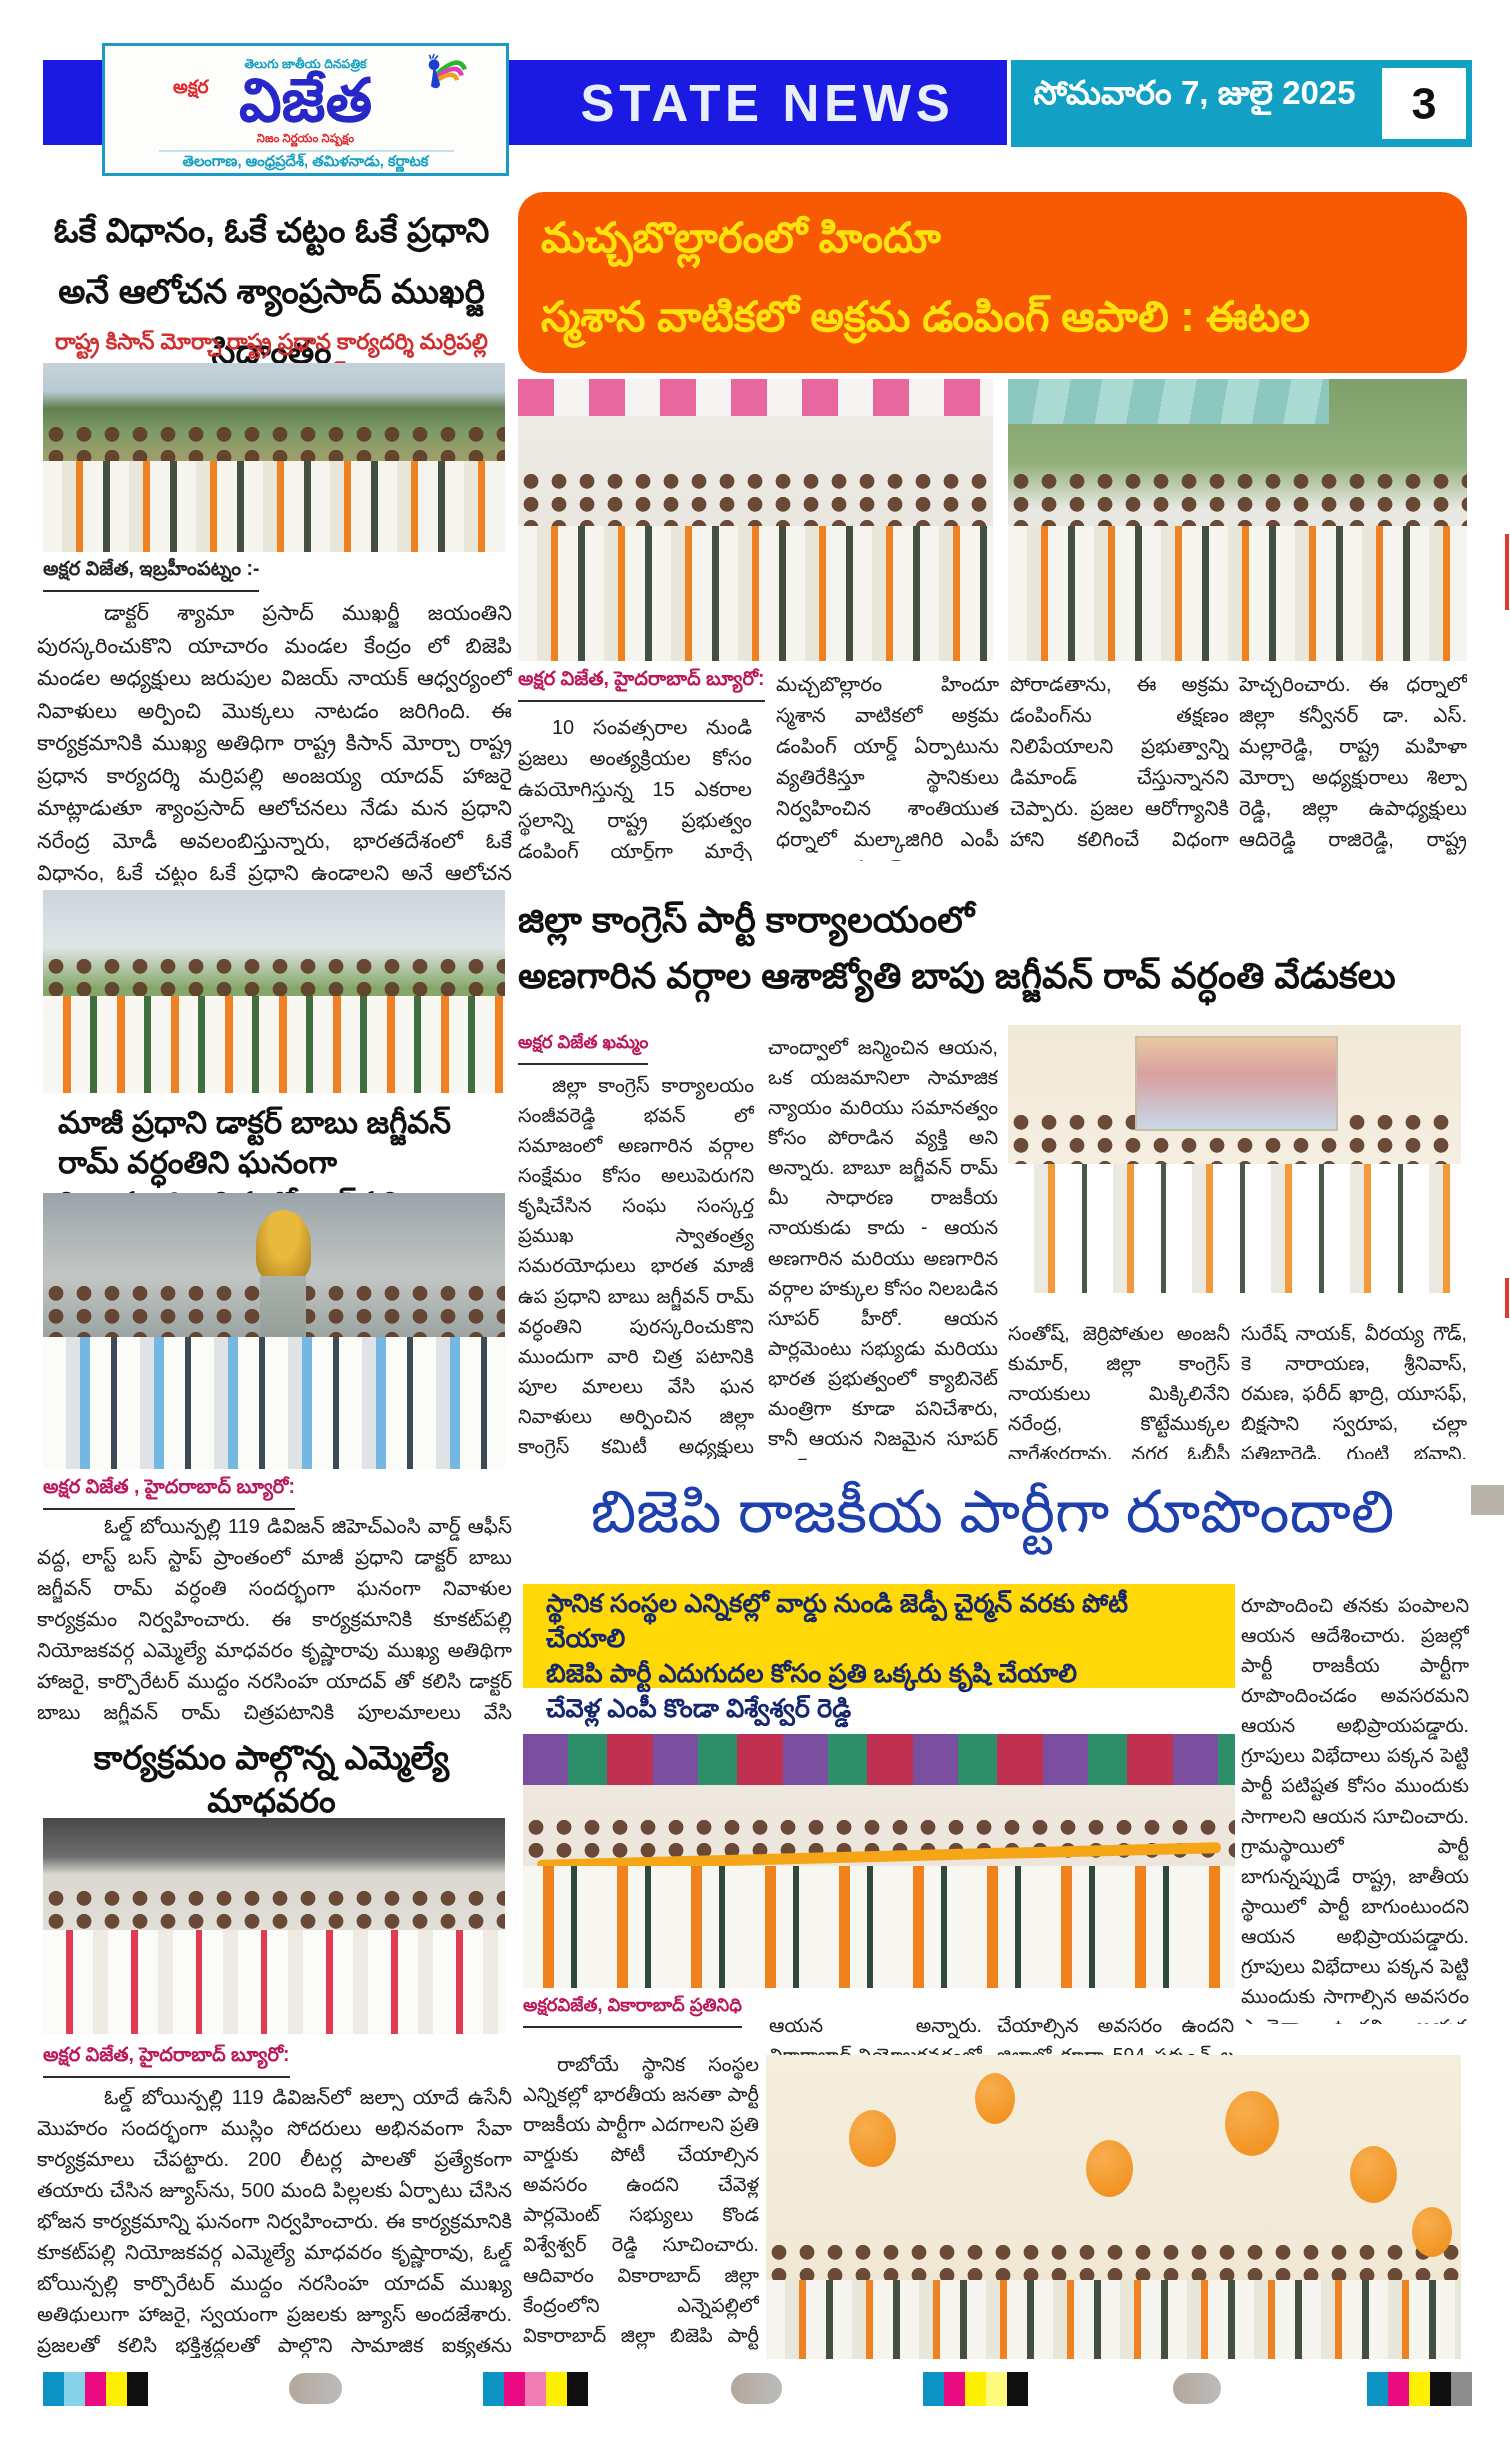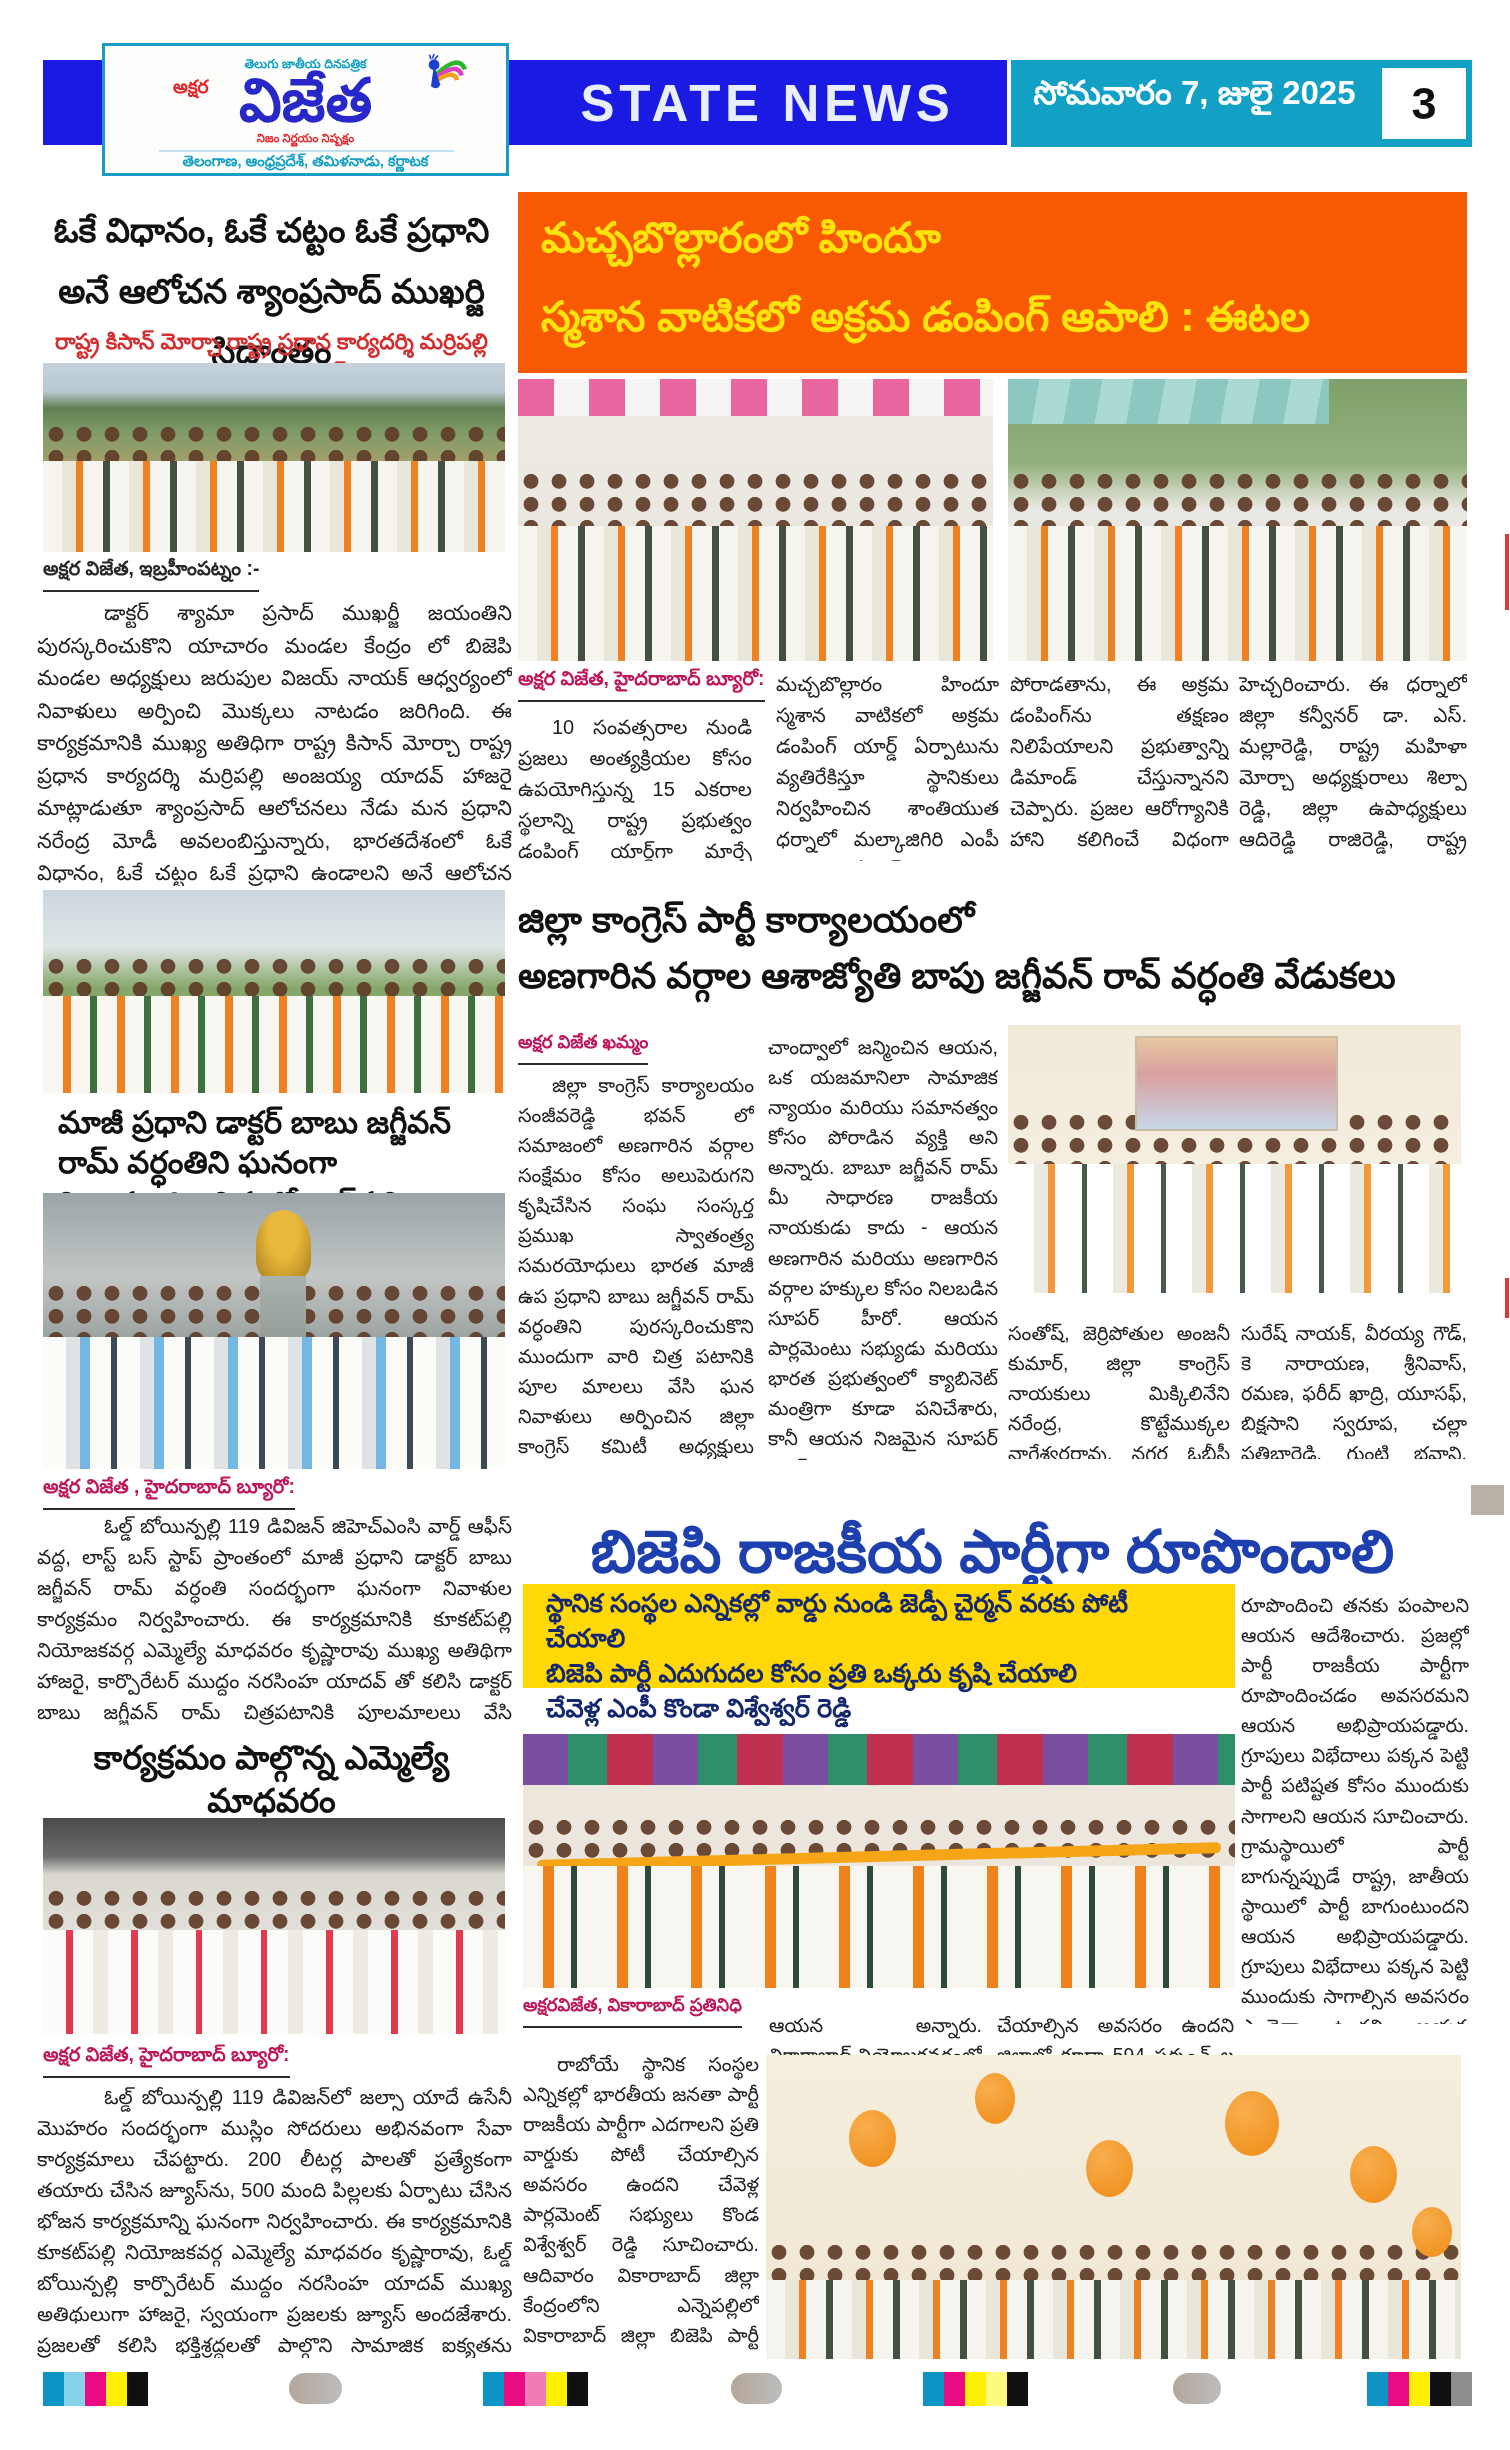--- a/index.html
+++ b/index.html
@@ -23,27 +23,27 @@
   .logo-regions{left:0;top:107px;width:100%;text-align:center;color:#13a0c2;font-size:14.7px;font-weight:bold;}
   .peacock{left:309px;top:6.2px;}
   
   .headline{font-weight:bold;color:#111;}
   .byline{font-weight:bold;font-size:19.4px;color:#be185d;border-bottom:2.3px solid #2b2b2b;padding-bottom:6.2px;display:inline-block;}
   .byline.dark{color:#272727;}
   .bodytxt{font-size:20px;line-height:1.55;text-align:justify;color:#202020;overflow:hidden;}
   .indent{text-indent:67px;}
   
   .orange-box{left:518px;top:192px;width:949px;height:181px;background:#f85a03;color:#ffe40b;
-    display:flex;flex-direction:column;justify-content:space-evenly;padding-left:23px;box-sizing:border-box;}
+    display:flex;flex-direction:column;justify-content:space-evenly;padding-left:23px;box-sizing:border-box;border-radius:26px;}
   .orange-box div{font-size:42px;font-weight:bold;}
   
   .yellow-box{left:523px;top:1584px;width:712px;height:104px;background:#ffd805;color:#15276e;
     display:flex;flex-direction:column;justify-content:space-evenly;padding:4.7px 23px;box-sizing:border-box;}
   .yellow-box div{font-size:25.6px;font-weight:bold;}
-  .bjp-head{left:518px;top:1478px;width:949px;text-align:center;color:#1e3fae;font-size:59px;font-weight:bold;margin-top:40px;}
+  .bjp-head{left:518px;top:1478px;width:949px;text-align:center;color:#1e3fae;font-size:59px;font-weight:normal;}
   
   .photo{position:absolute;overflow:hidden;background:#b8b8b0;}
   .photo::before{content:"";position:absolute;left:0;right:0;top:33%;height:27%;
     background-image:radial-gradient(circle at 13px 9.3px,#5f3c28 0 7px,rgba(0,0,0,0) 7.8px);
     background-size:28px 23px;opacity:.92;}
   .photo::after{content:"";position:absolute;left:0;right:0;top:52%;bottom:0;
     background:repeating-linear-gradient(90deg,#f6f4ee 0 18.6px,#e9e6da 18.6px 33px,#ee8122 33px 40px,#f6f4ee 40px 60px,#44503f 60px 67px);}
   .ph-outdoor{background:linear-gradient(180deg,#c5d2da 0,#b9c9d2 15%,#617f50 24%,#7d9a66 36%,#cba671 70%,#b68e58 100%);}
   .ph-field{background:linear-gradient(180deg,#ccd6dd 0,#dfe5e6 28%,#88a86b 48%,#6e9556 100%);}
   .ph-field::after{background:repeating-linear-gradient(90deg,#f8f7f2 0 20px,#ef8122 20px 28px,#f8f7f2 28px 47px,#3f6f3f 47px 54px);}

